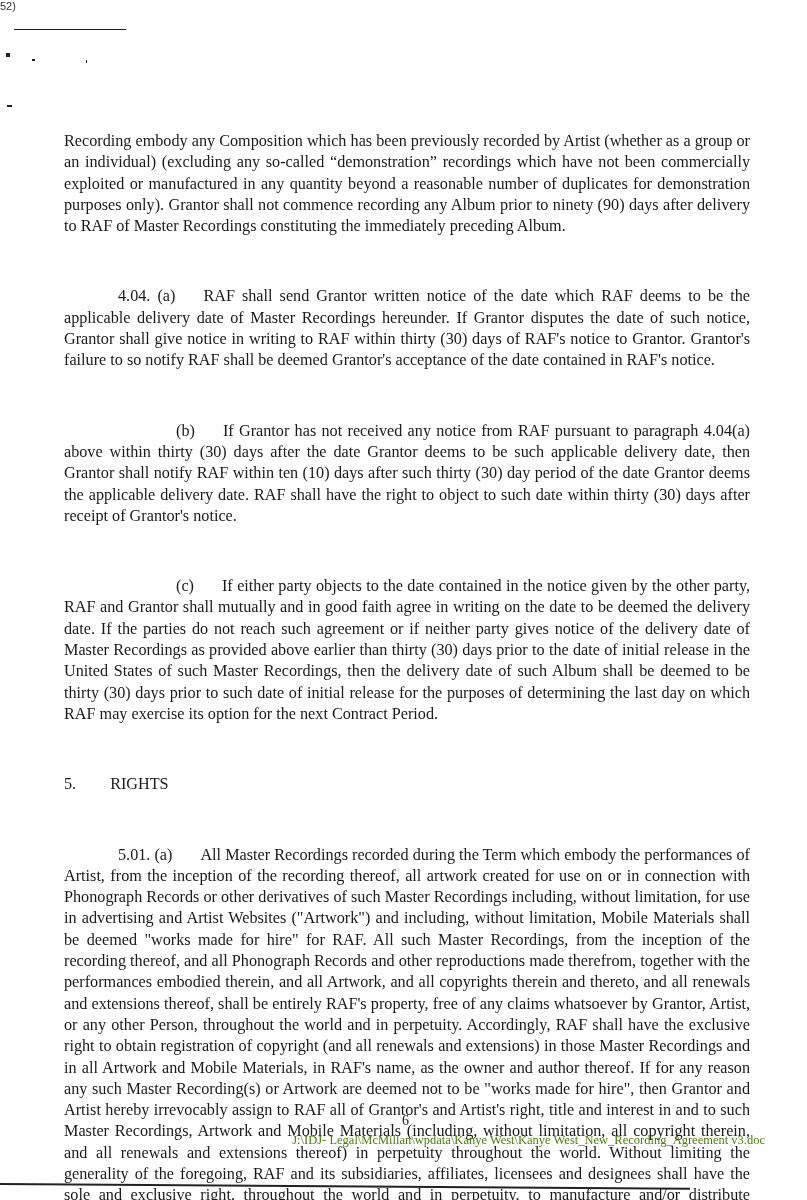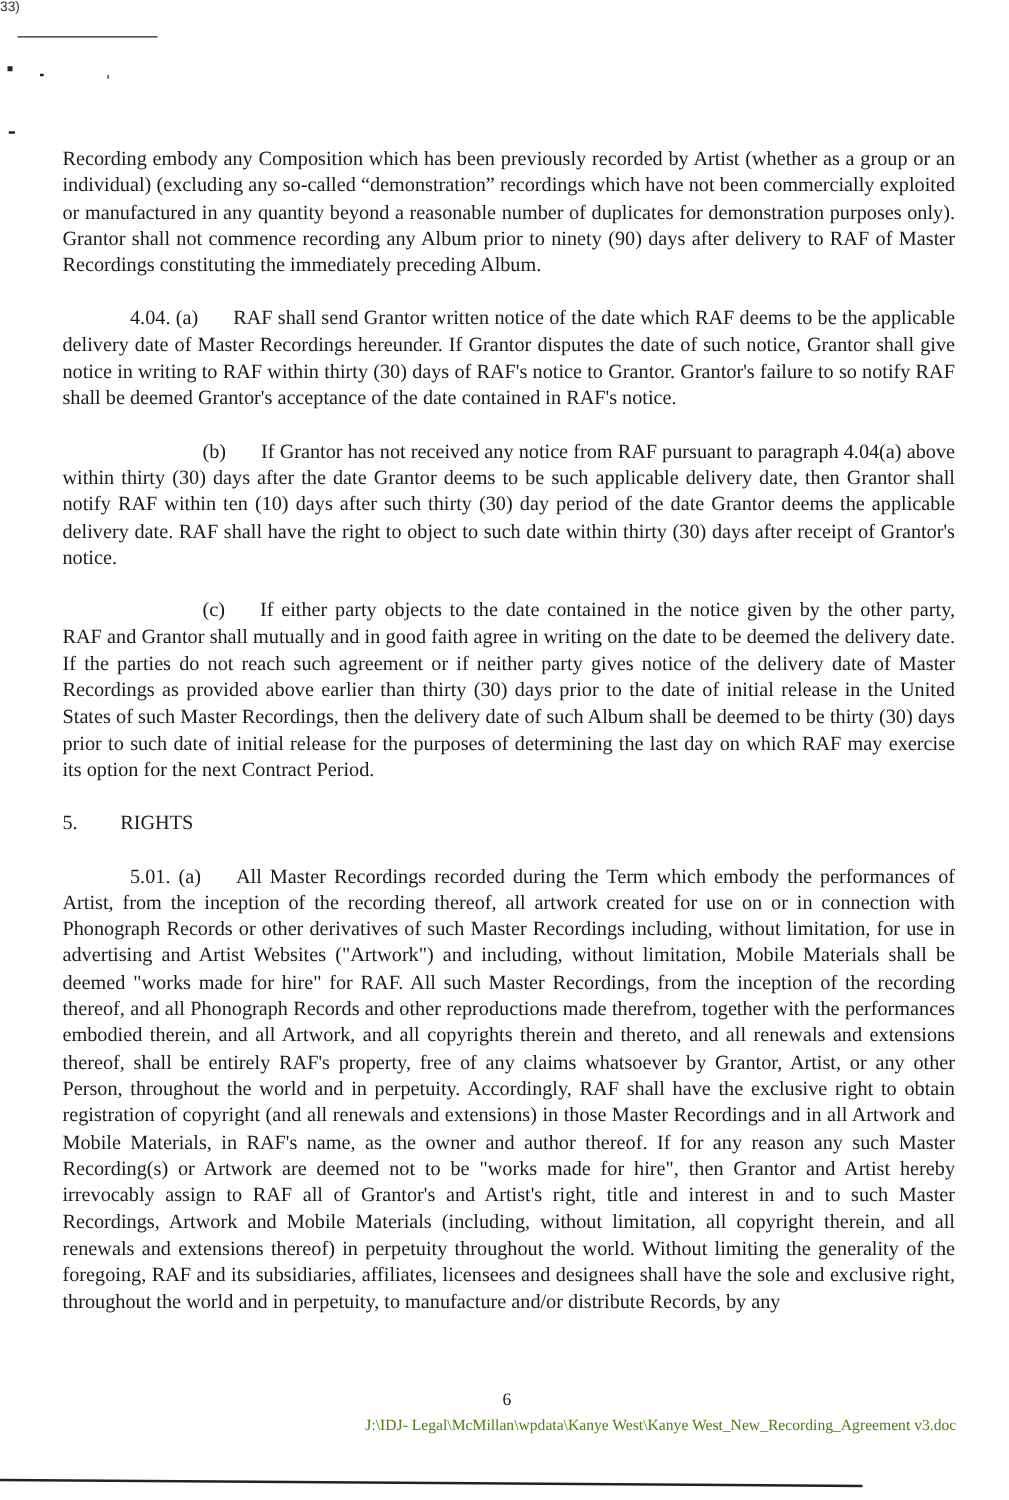--- a/index.html
+++ b/index.html
@@ -4,37 +4,37 @@
 <style>
   html, body { margin: 0; padding: 0; background: #fff; }
   body { width: 807px; height: 1200px; position: relative; overflow: hidden;
          font-family: "Liberation Serif", "DejaVu Serif", serif; color: #1a1a1a; }
   .page-corner { position: absolute; left: 0; top: 0; font-family: "Liberation Sans", sans-serif;
                  font-size: 11px; color: #333; }
   .top-rule { position: absolute; left: 14px; top: 29px; width: 112px; height: 1px; background: #222; }
   .speck { position: absolute; background: #222; }
   .content { position: absolute; left: 50px; top: 117px; width: 714px; font-size: 16.2px;
              line-height: 21.3px; text-align: justify; }
-  .content p { margin: 0; }
+  .content p { margin: 14px; }
   .gap { height: 21px; }
   .indent1 { text-indent: 54px; }
   .indent2 { text-indent: 112px; }
   .heading { display: flex; gap: 34px; margin: 0; }
   .heading .title { }
   .tab { display: inline-block; width: 28px; }
   .footer-num { position: absolute; top: 1113px; left: 0; width: 807px; text-align: center;
                 font-size: 14px; padding-left: 2px; }
   .footer-path { position: absolute; top: 1133px; right: 42px; font-size: 12.5px; color: #4d7c0f; }
   .bottom-rule { position: absolute; left: 0; top: 1183px; width: 690px; height: 2px; background: #222;
                  transform: rotate(0.4deg); transform-origin: left; }
 </style>
 </head>
 <body>
 
-<div class="page-corner">33)</div>
+<div class="page-corner">52)</div>
 <div class="top-rule"></div>
 <div class="speck" style="left:6px;top:53px;width:4px;height:4px;"></div>
 <div class="speck" style="left:32px;top:59px;width:3px;height:2px;"></div>
 <div class="speck" style="left:86px;top:60px;width:1px;height:3px;"></div>
 <div class="speck" style="left:7px;top:105px;width:5px;height:2px;"></div>
 
 <div class="content">
   <p>Recording embody any Composition which has been previously recorded by Artist (whether as a group or an individual) (excluding any so-called “demonstration” recordings which have not been commercially exploited or manufactured in any quantity beyond a reasonable number of duplicates for demonstration purposes only). Grantor shall not commence recording any Album prior to ninety (90) days after delivery to RAF of Master Recordings constituting the immediately preceding Album.</p>
   <div class="gap"></div>
 

